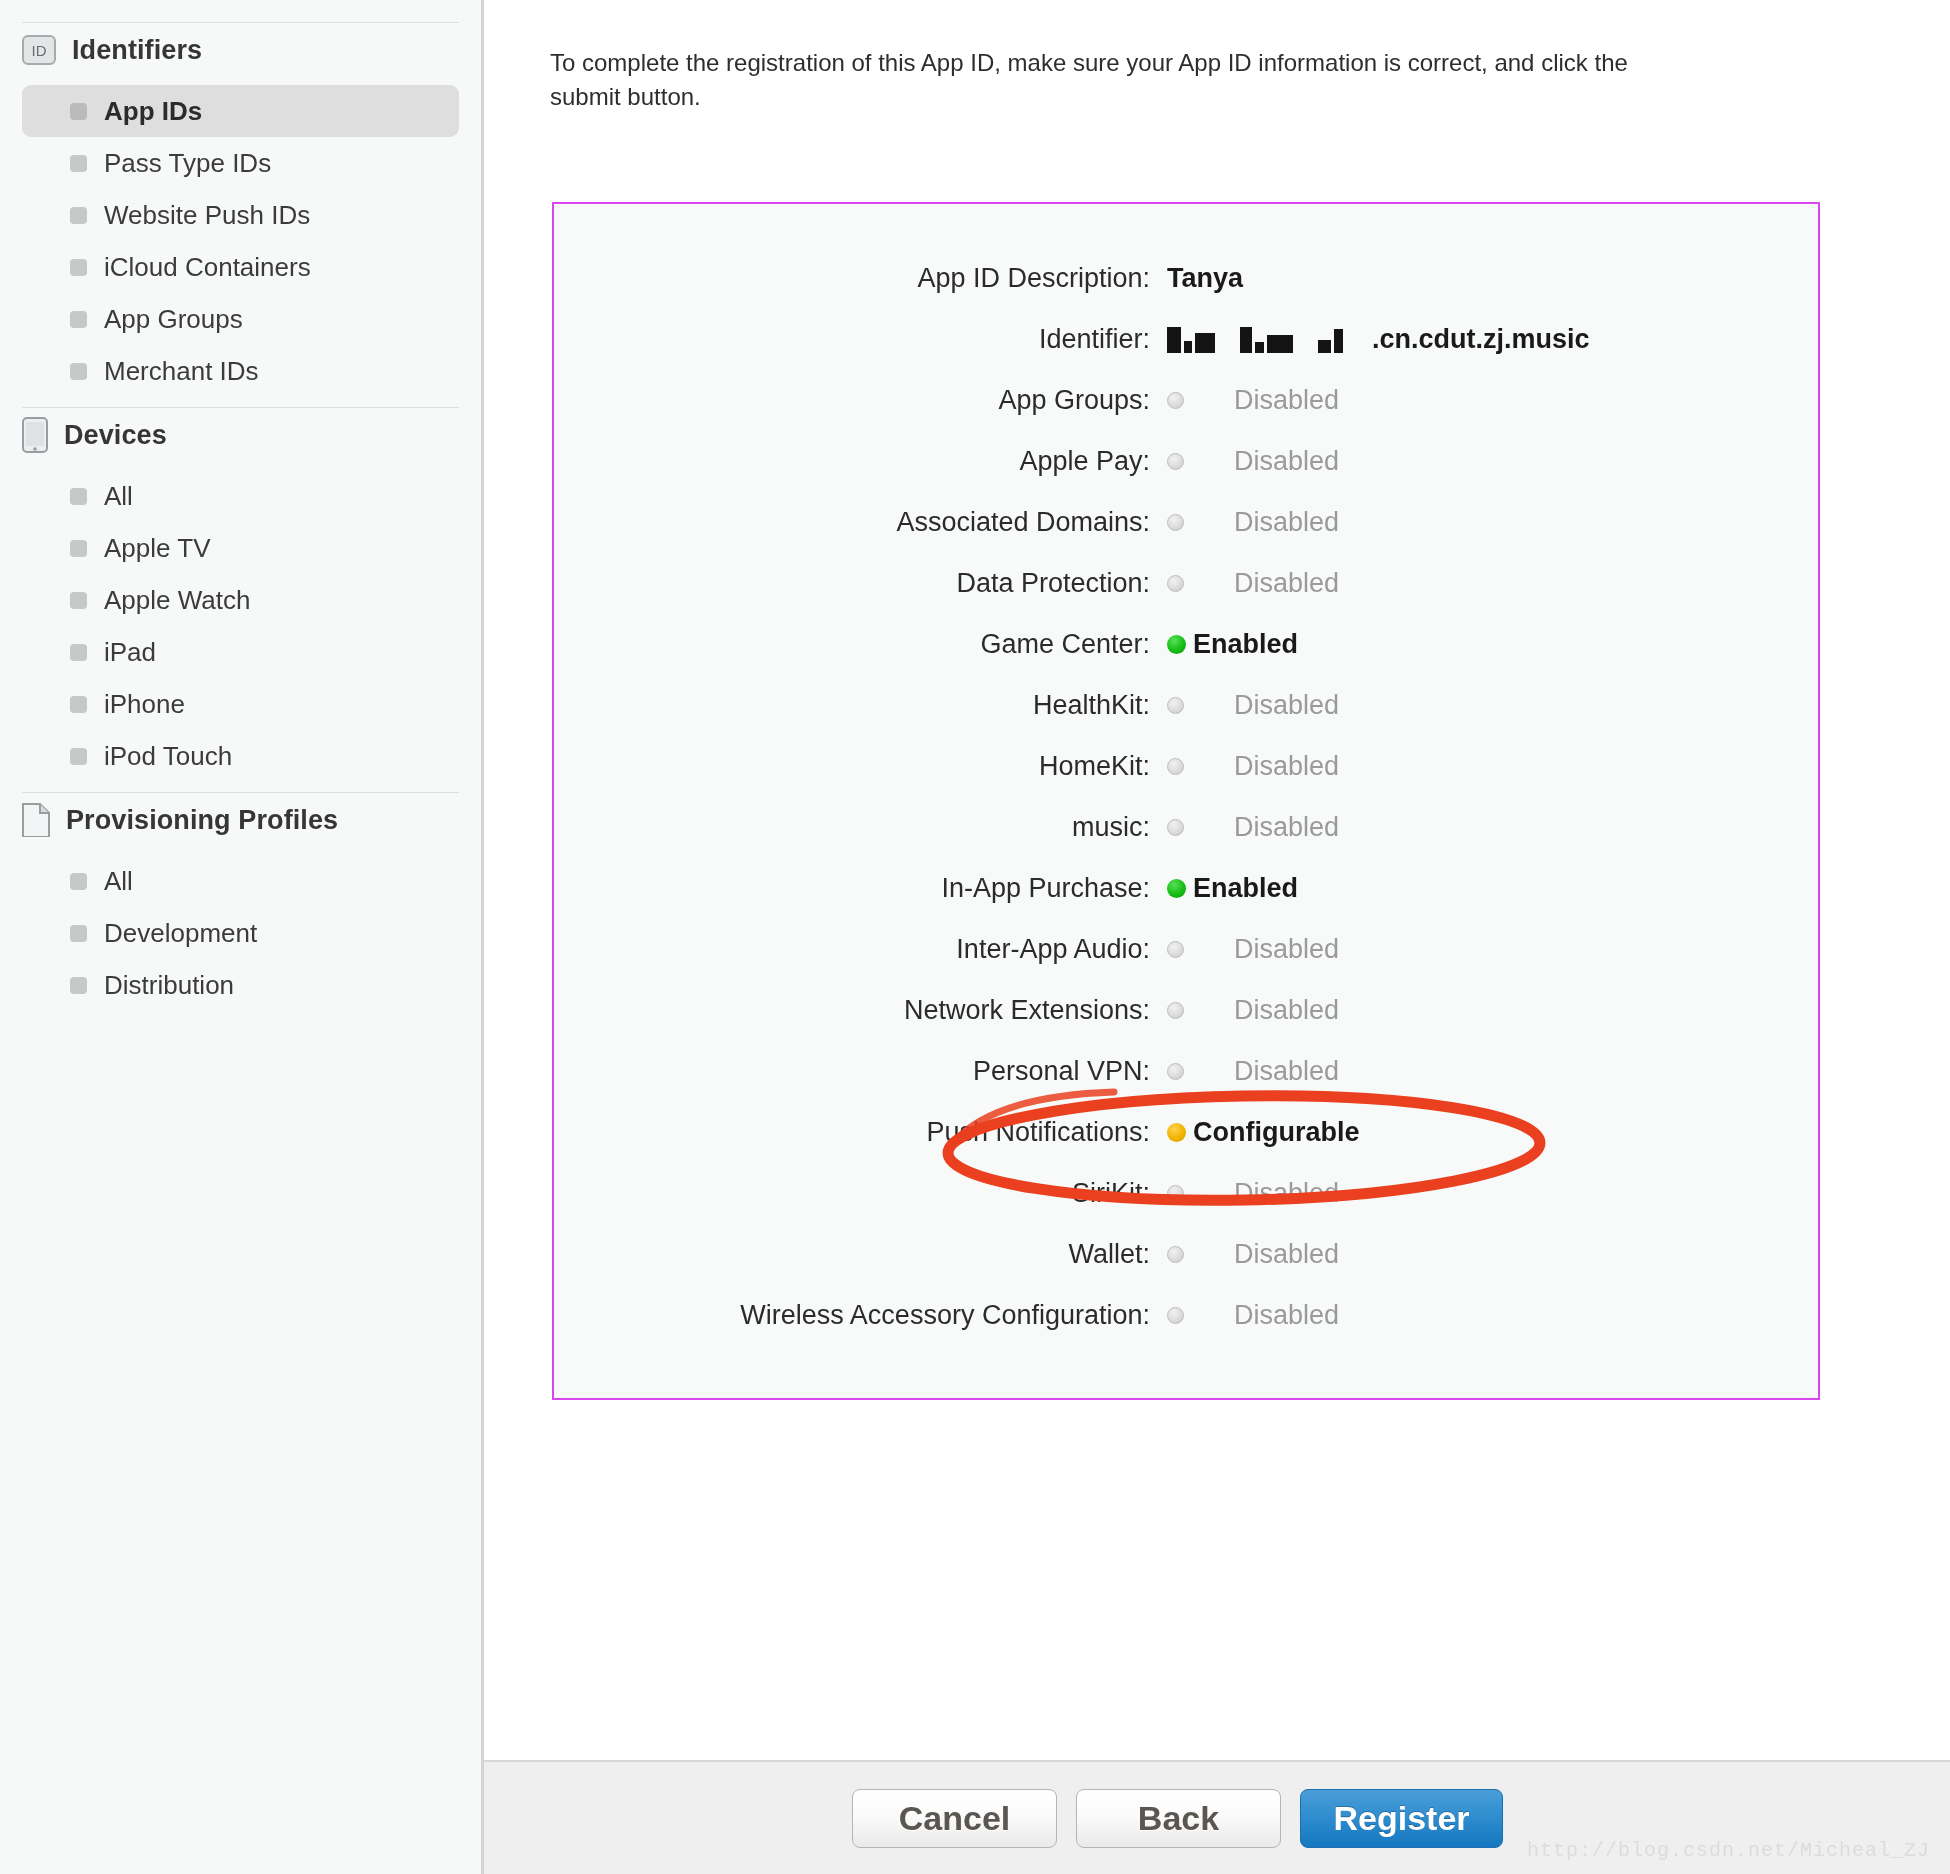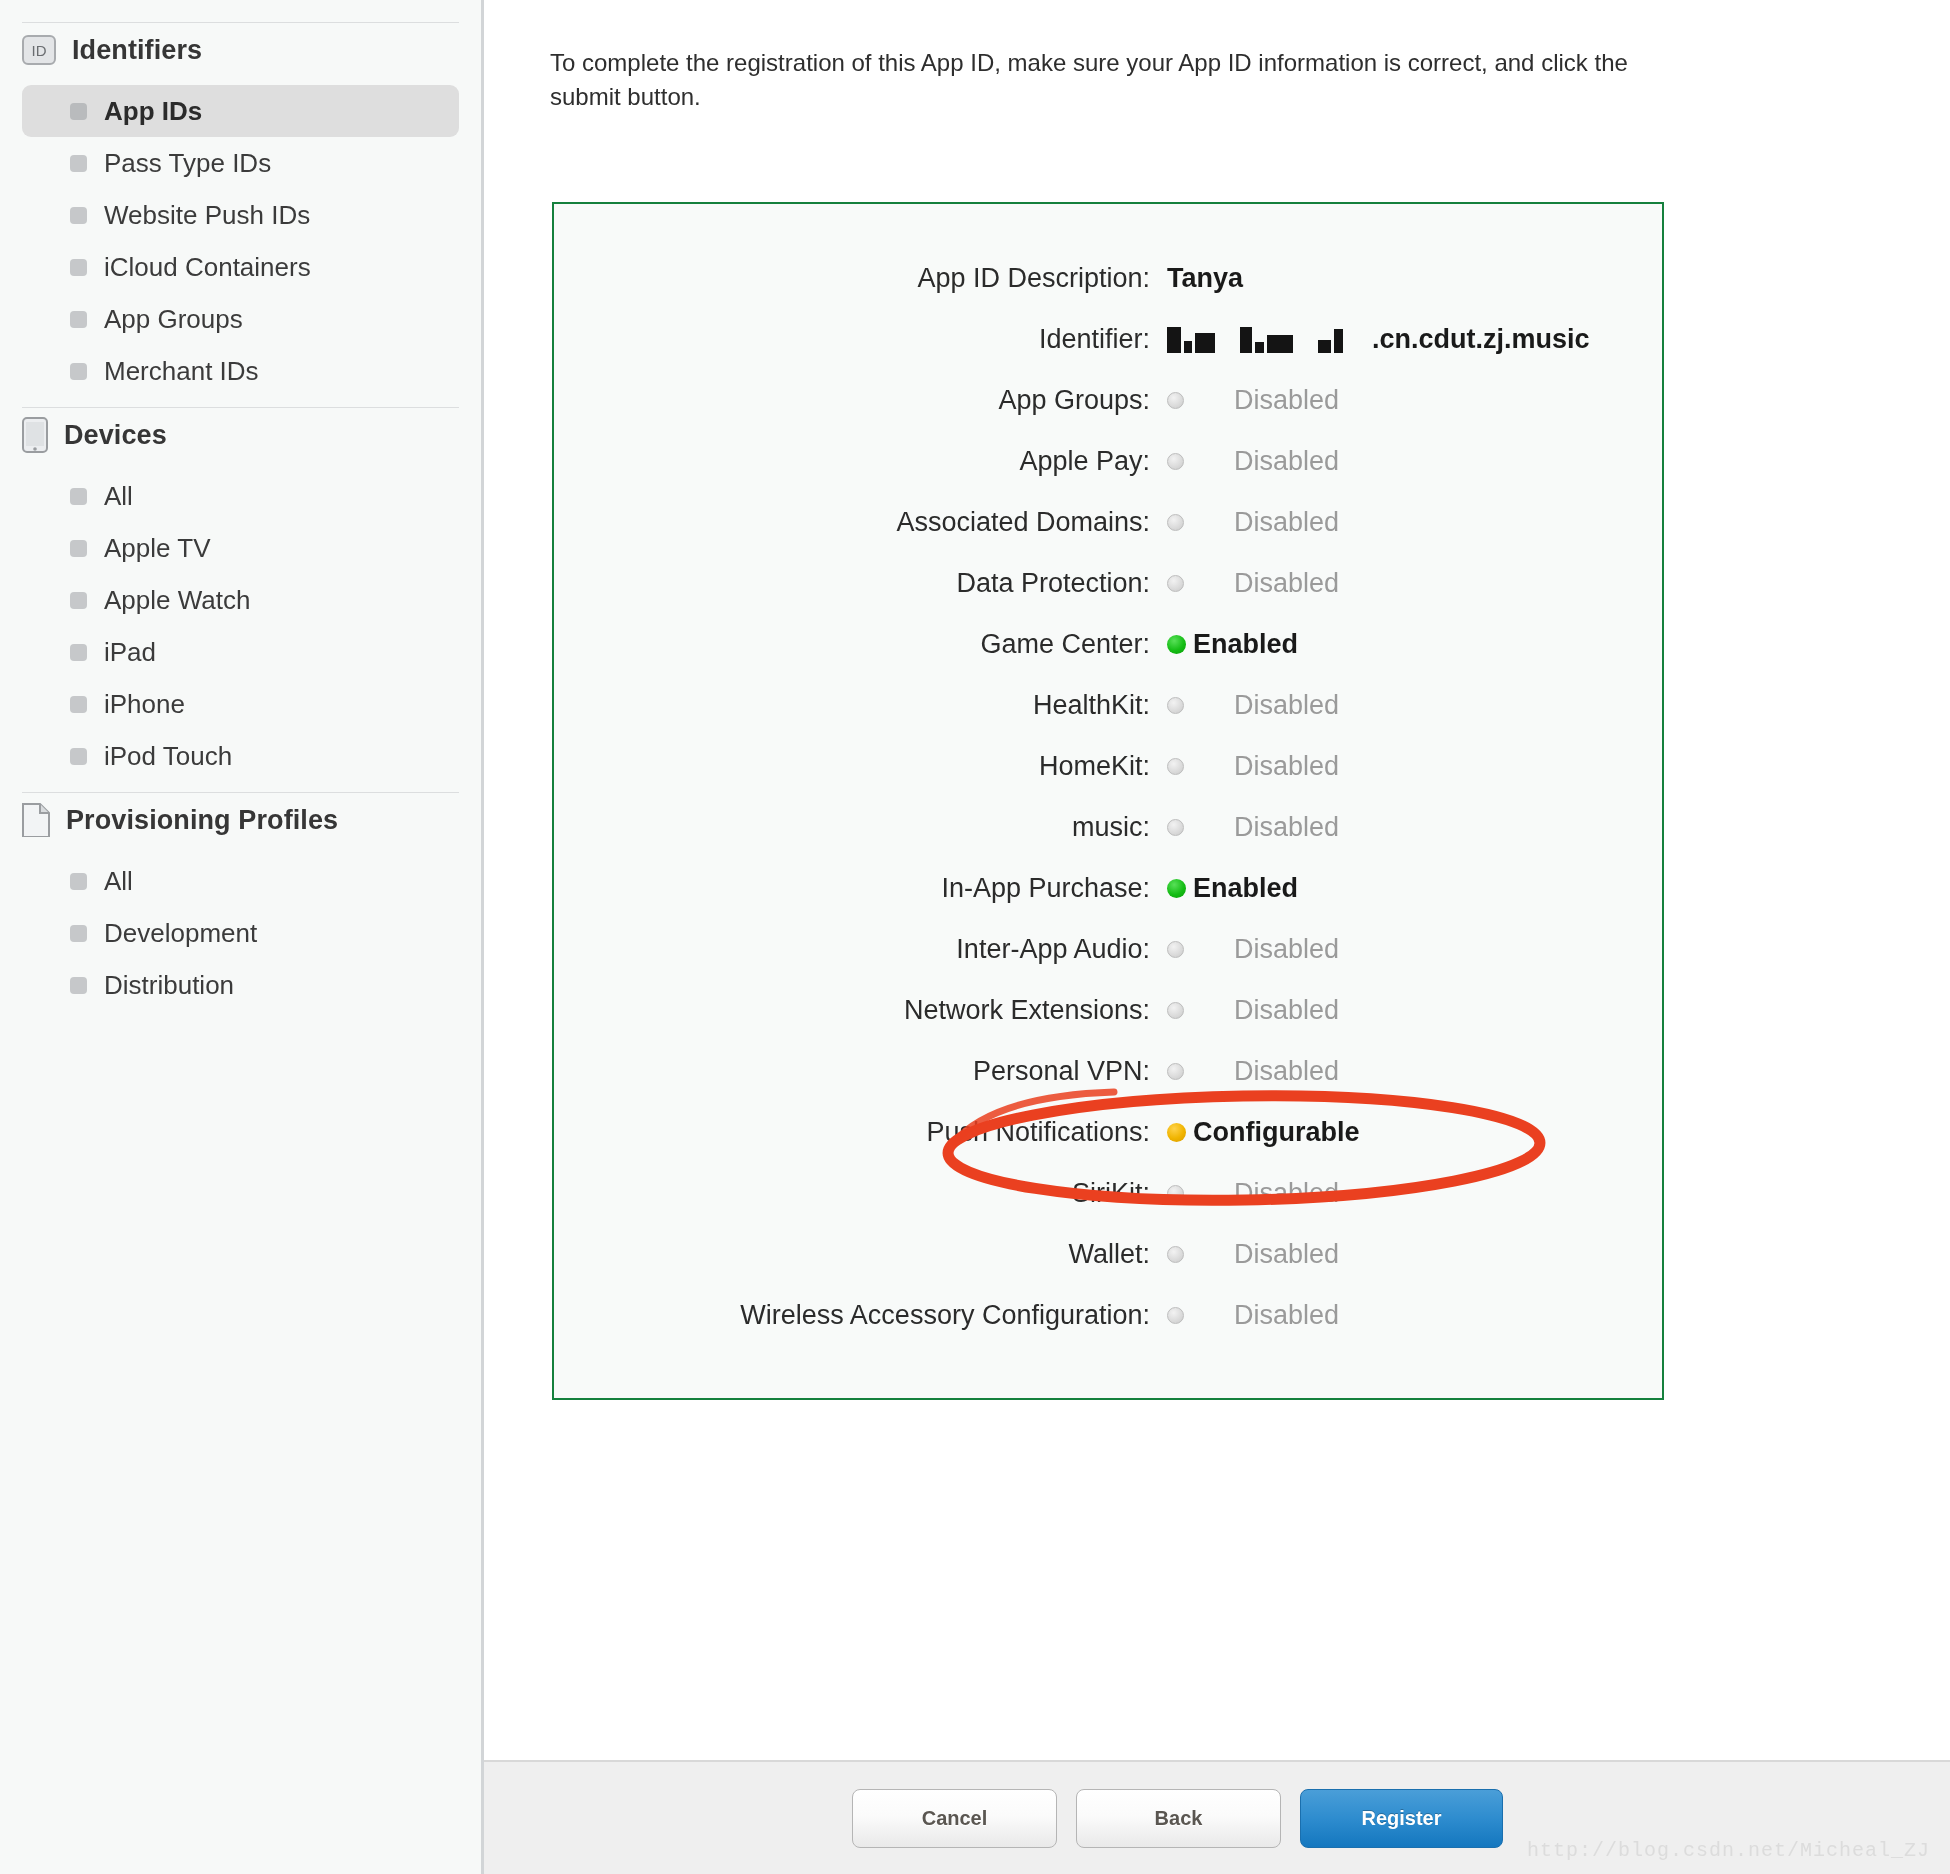--- a/index.html
+++ b/index.html
@@ -67,22 +67,22 @@
   }
   .main-scroll { flex: 1 1 auto; position: relative; padding: 0; }
   .intro {
     font-size: 24px; line-height: 1.42; color: #2e2e2e;
     padding: 22px 90px 0 66px;
     max-width: 1310px;
   }
 
   .panel {
     margin: 88px 0 0 68px;
-    width: 1112px;
-    border: 2px solid #15803d;
+    width: 1268px;
+    border: 2px solid #d946ef;
     background: #f8faf9;
     padding: 44px 0 52px 0;
   }
   .rowlist { display: block; }
   .crow {
     display: flex; align-items: center;
     height: 61px;
     position: relative;
   }
   .clabel {
@@ -135,21 +135,21 @@
   .footer {
     flex: 0 0 auto;
     height: 114px;
     background: #efefef;
     border-top: 2px solid #d8d8d8;
     display: flex; align-items: center; justify-content: flex-end;
     padding-right: 447px;
     position: relative;
   }
   .btn {
-    font-size: 20px; font-weight: bold;
+    font-size: 34px; font-weight: bold;
     border-radius: 8px;
     height: 59px;
     display: inline-flex; align-items: center; justify-content: center;
     margin-left: 19px;
     border: 1px solid #b5b5b5;
     cursor: pointer;
   }
   .btn.grey {
     min-width: 205px;
     color: #5a5651;

